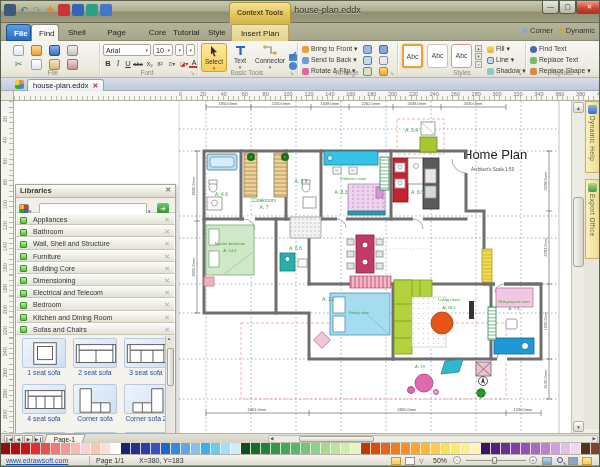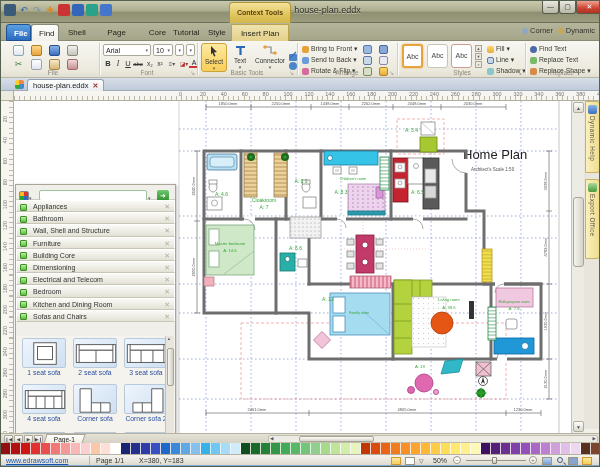--- a/index.html
+++ b/index.html
@@ -594,20 +594,21 @@
     <div class="side-tab" style="top:10px;height:72px;">
       <span class="sic" style="background:linear-gradient(#8ab4e8,#3a6ec0);"></span>
       <span class="vtxt">Dynamic Help</span>
     </div>
     <div class="side-tab" style="top:88px;height:80px;">
       <span class="sic" style="background:linear-gradient(#a8d89a,#4a9a3a);"></span>
       <span class="vtxt">Export Office</span>
     </div>
 
     <div id="libpanel">
+      <div id="libhead"><span>Libraries</span><span class="x">✕</span></div>
       <div id="libsearch">
         <span class="grid-ic"></span><span style="font-size:5px;color:#667;">▾</span>
         <input type="text" style=""><span style="font-size:5px;color:#667;margin-left:1px;">▾</span>
         <span class="go">➜</span>
       </div>
       <div id="liblist">
           <div class="librow"><span class="sq"></span><span>Appliances</span><span class="x">✕</span></div>
           <div class="librow"><span class="sq"></span><span>Bathroom</span><span class="x">✕</span></div>
           <div class="librow"><span class="sq"></span><span>Wall, Shell and Structure</span><span class="x">✕</span></div>
           <div class="librow"><span class="sq"></span><span>Furniture</span><span class="x">✕</span></div>

